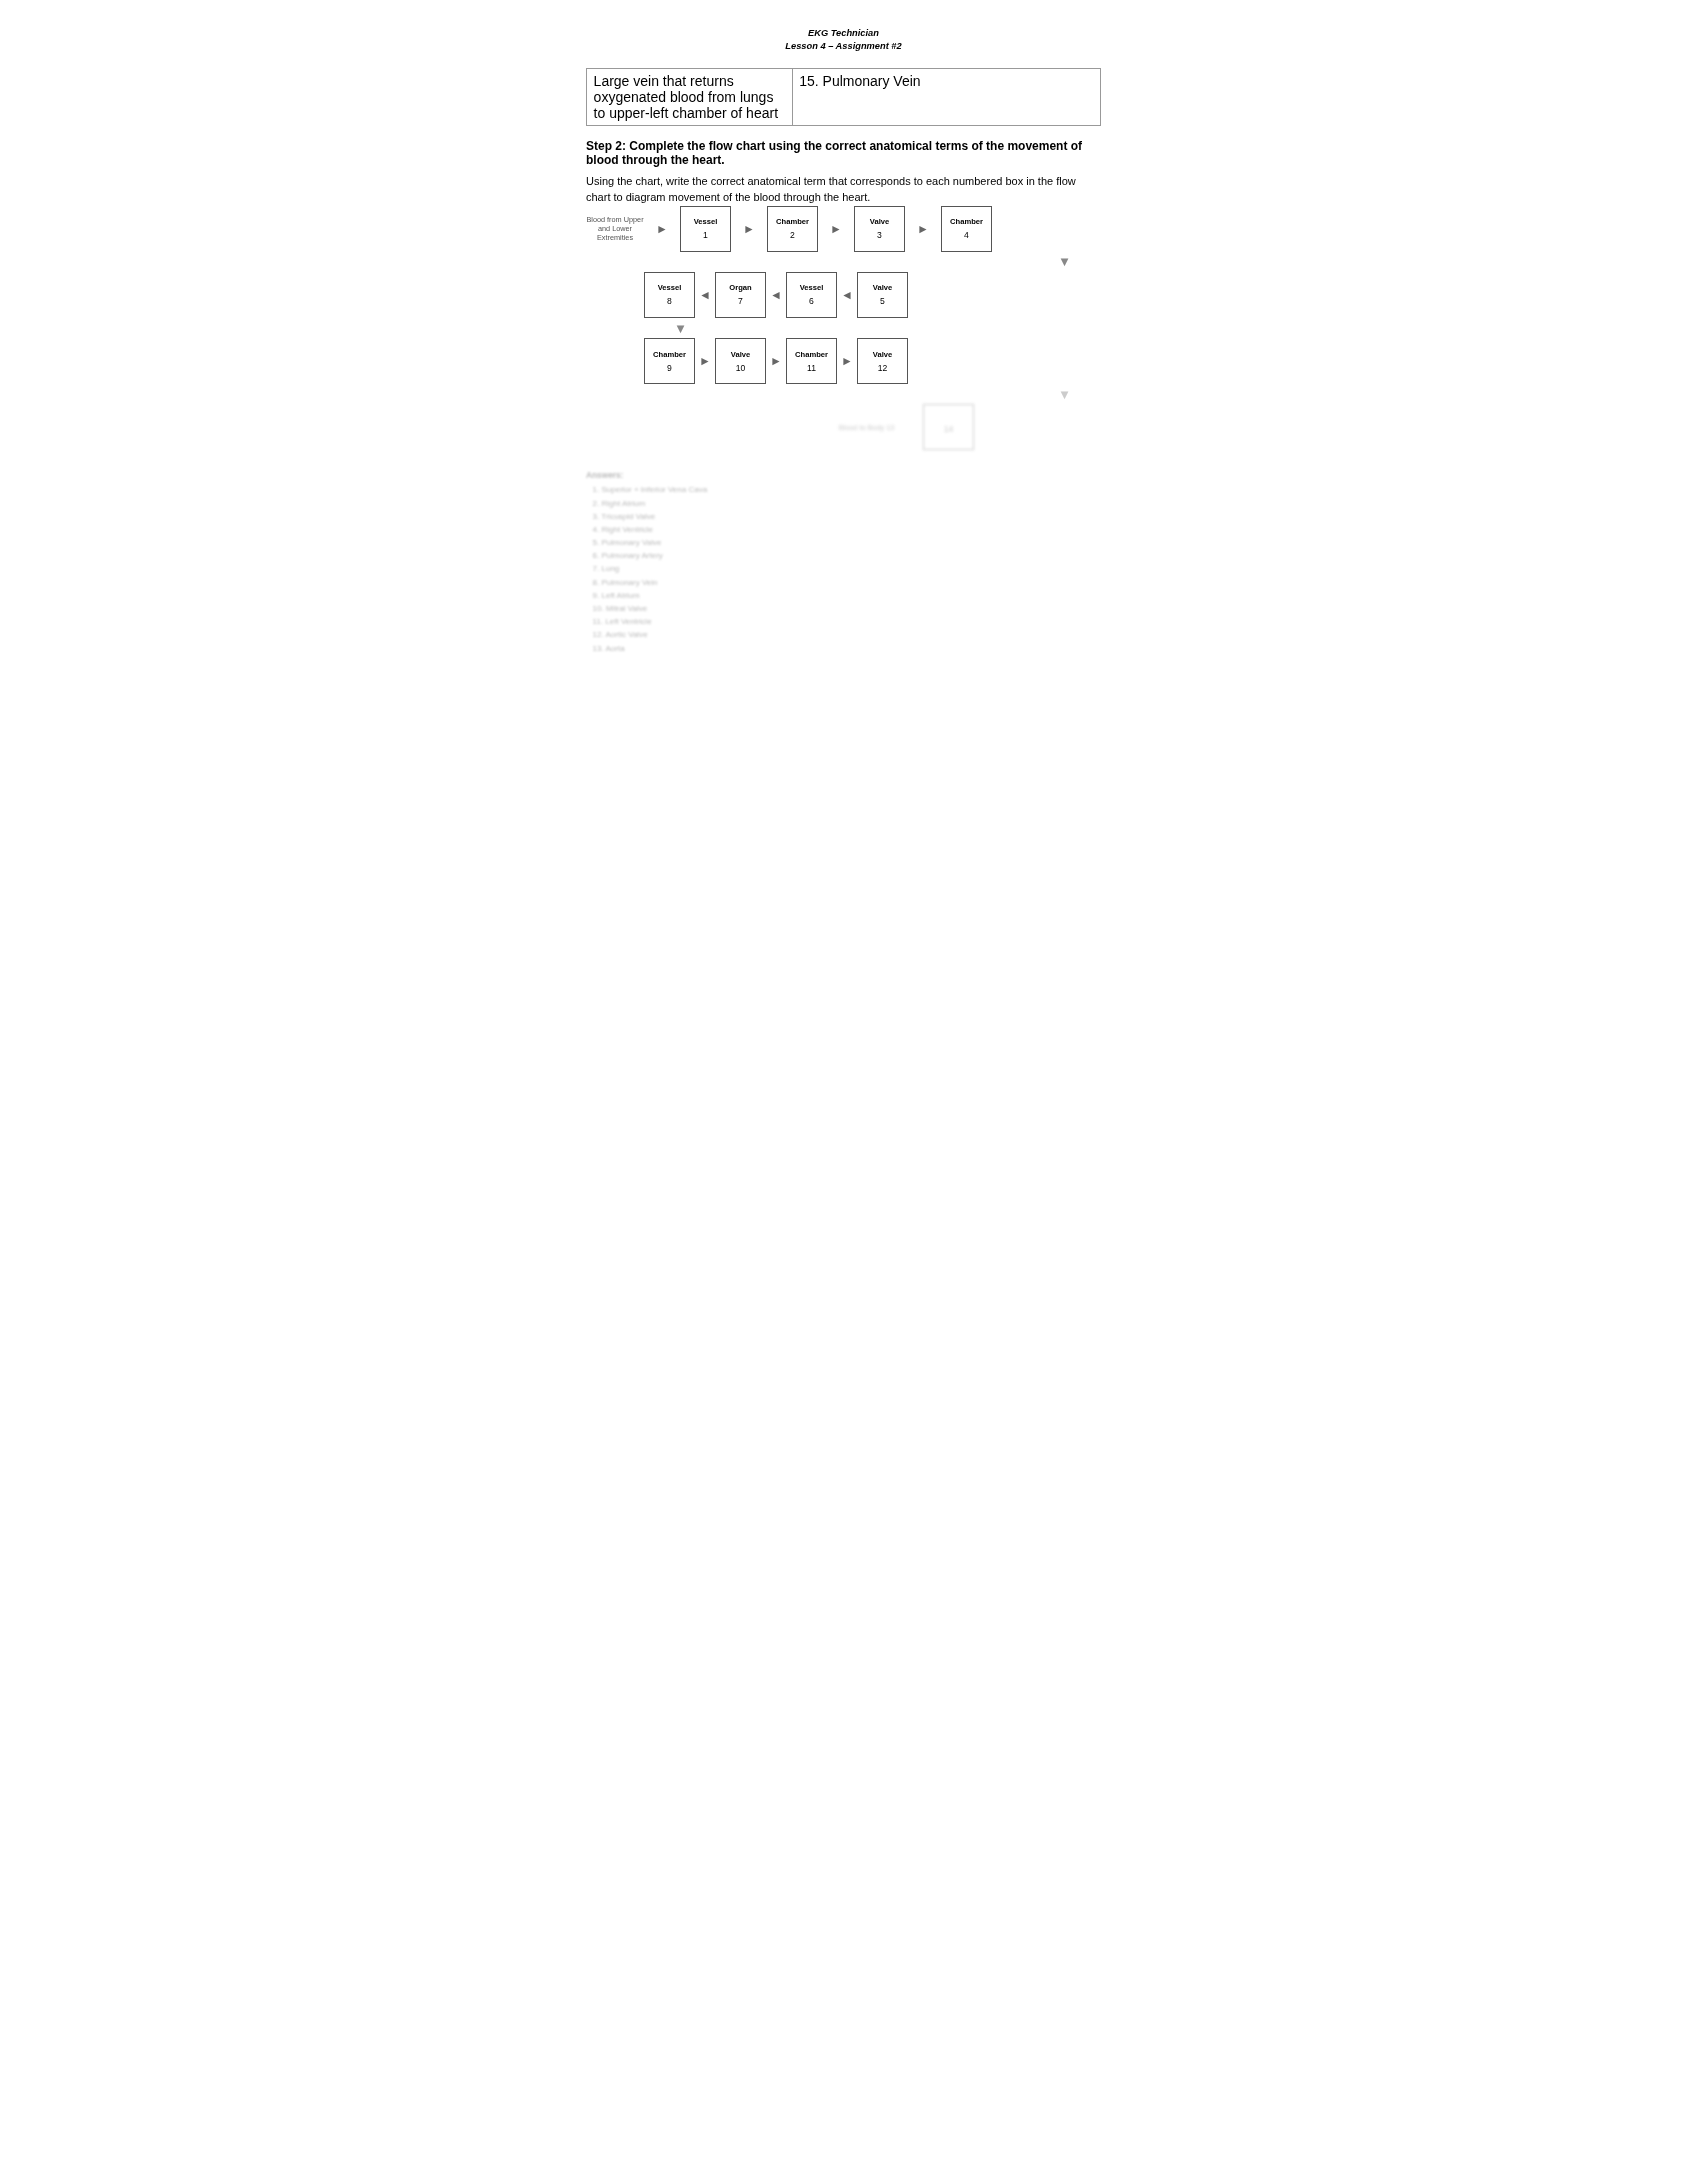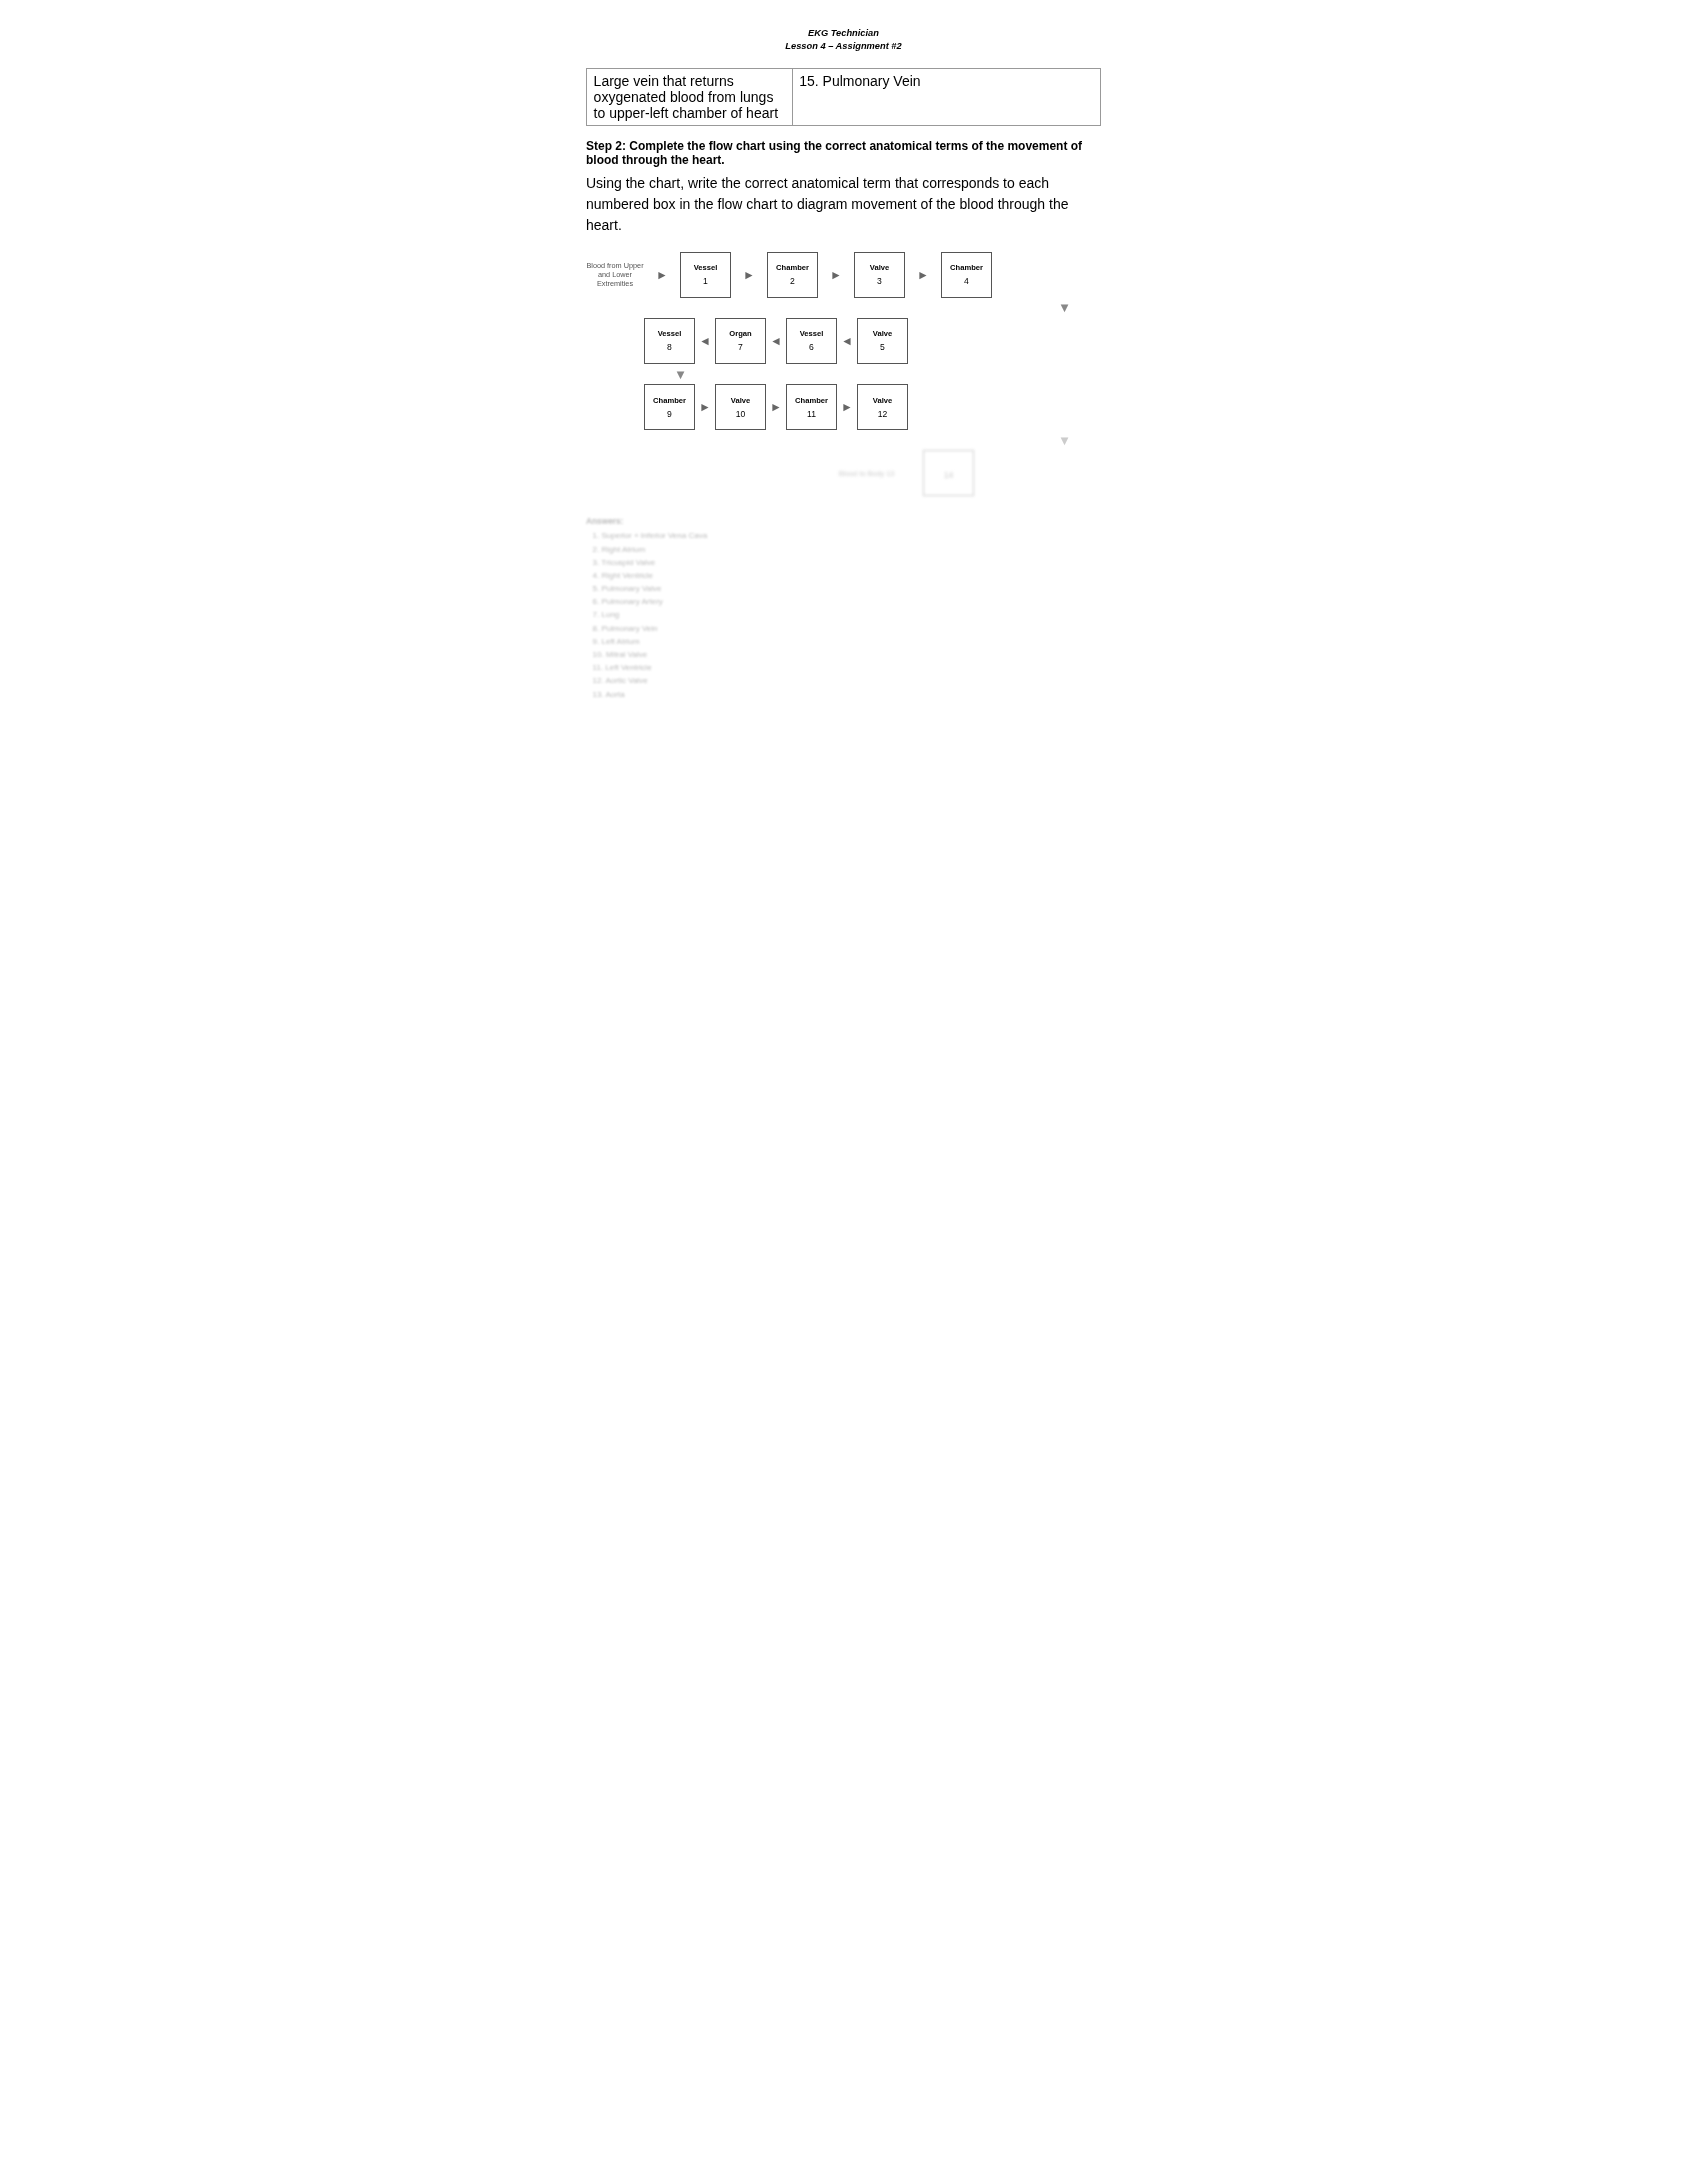--- a/index.html
+++ b/index.html
@@ -38,22 +38,21 @@
     }
     table td:first-child {
       width: 40%;
     }
     .step-header {
       font-weight: bold;
       font-size: 12px;
       margin-bottom: 6px;
     }
     .step-desc {
-      font-size: 14px;
-      margin-bottom: 16px;
+      font-size: 11px;
       line-height: 1.5;
     }
     
     .flowchart {
       position: relative;
       width: 100%;
       margin-bottom: 20px;
     }
     .flow-box {
       border: 0.7px solid #555;

